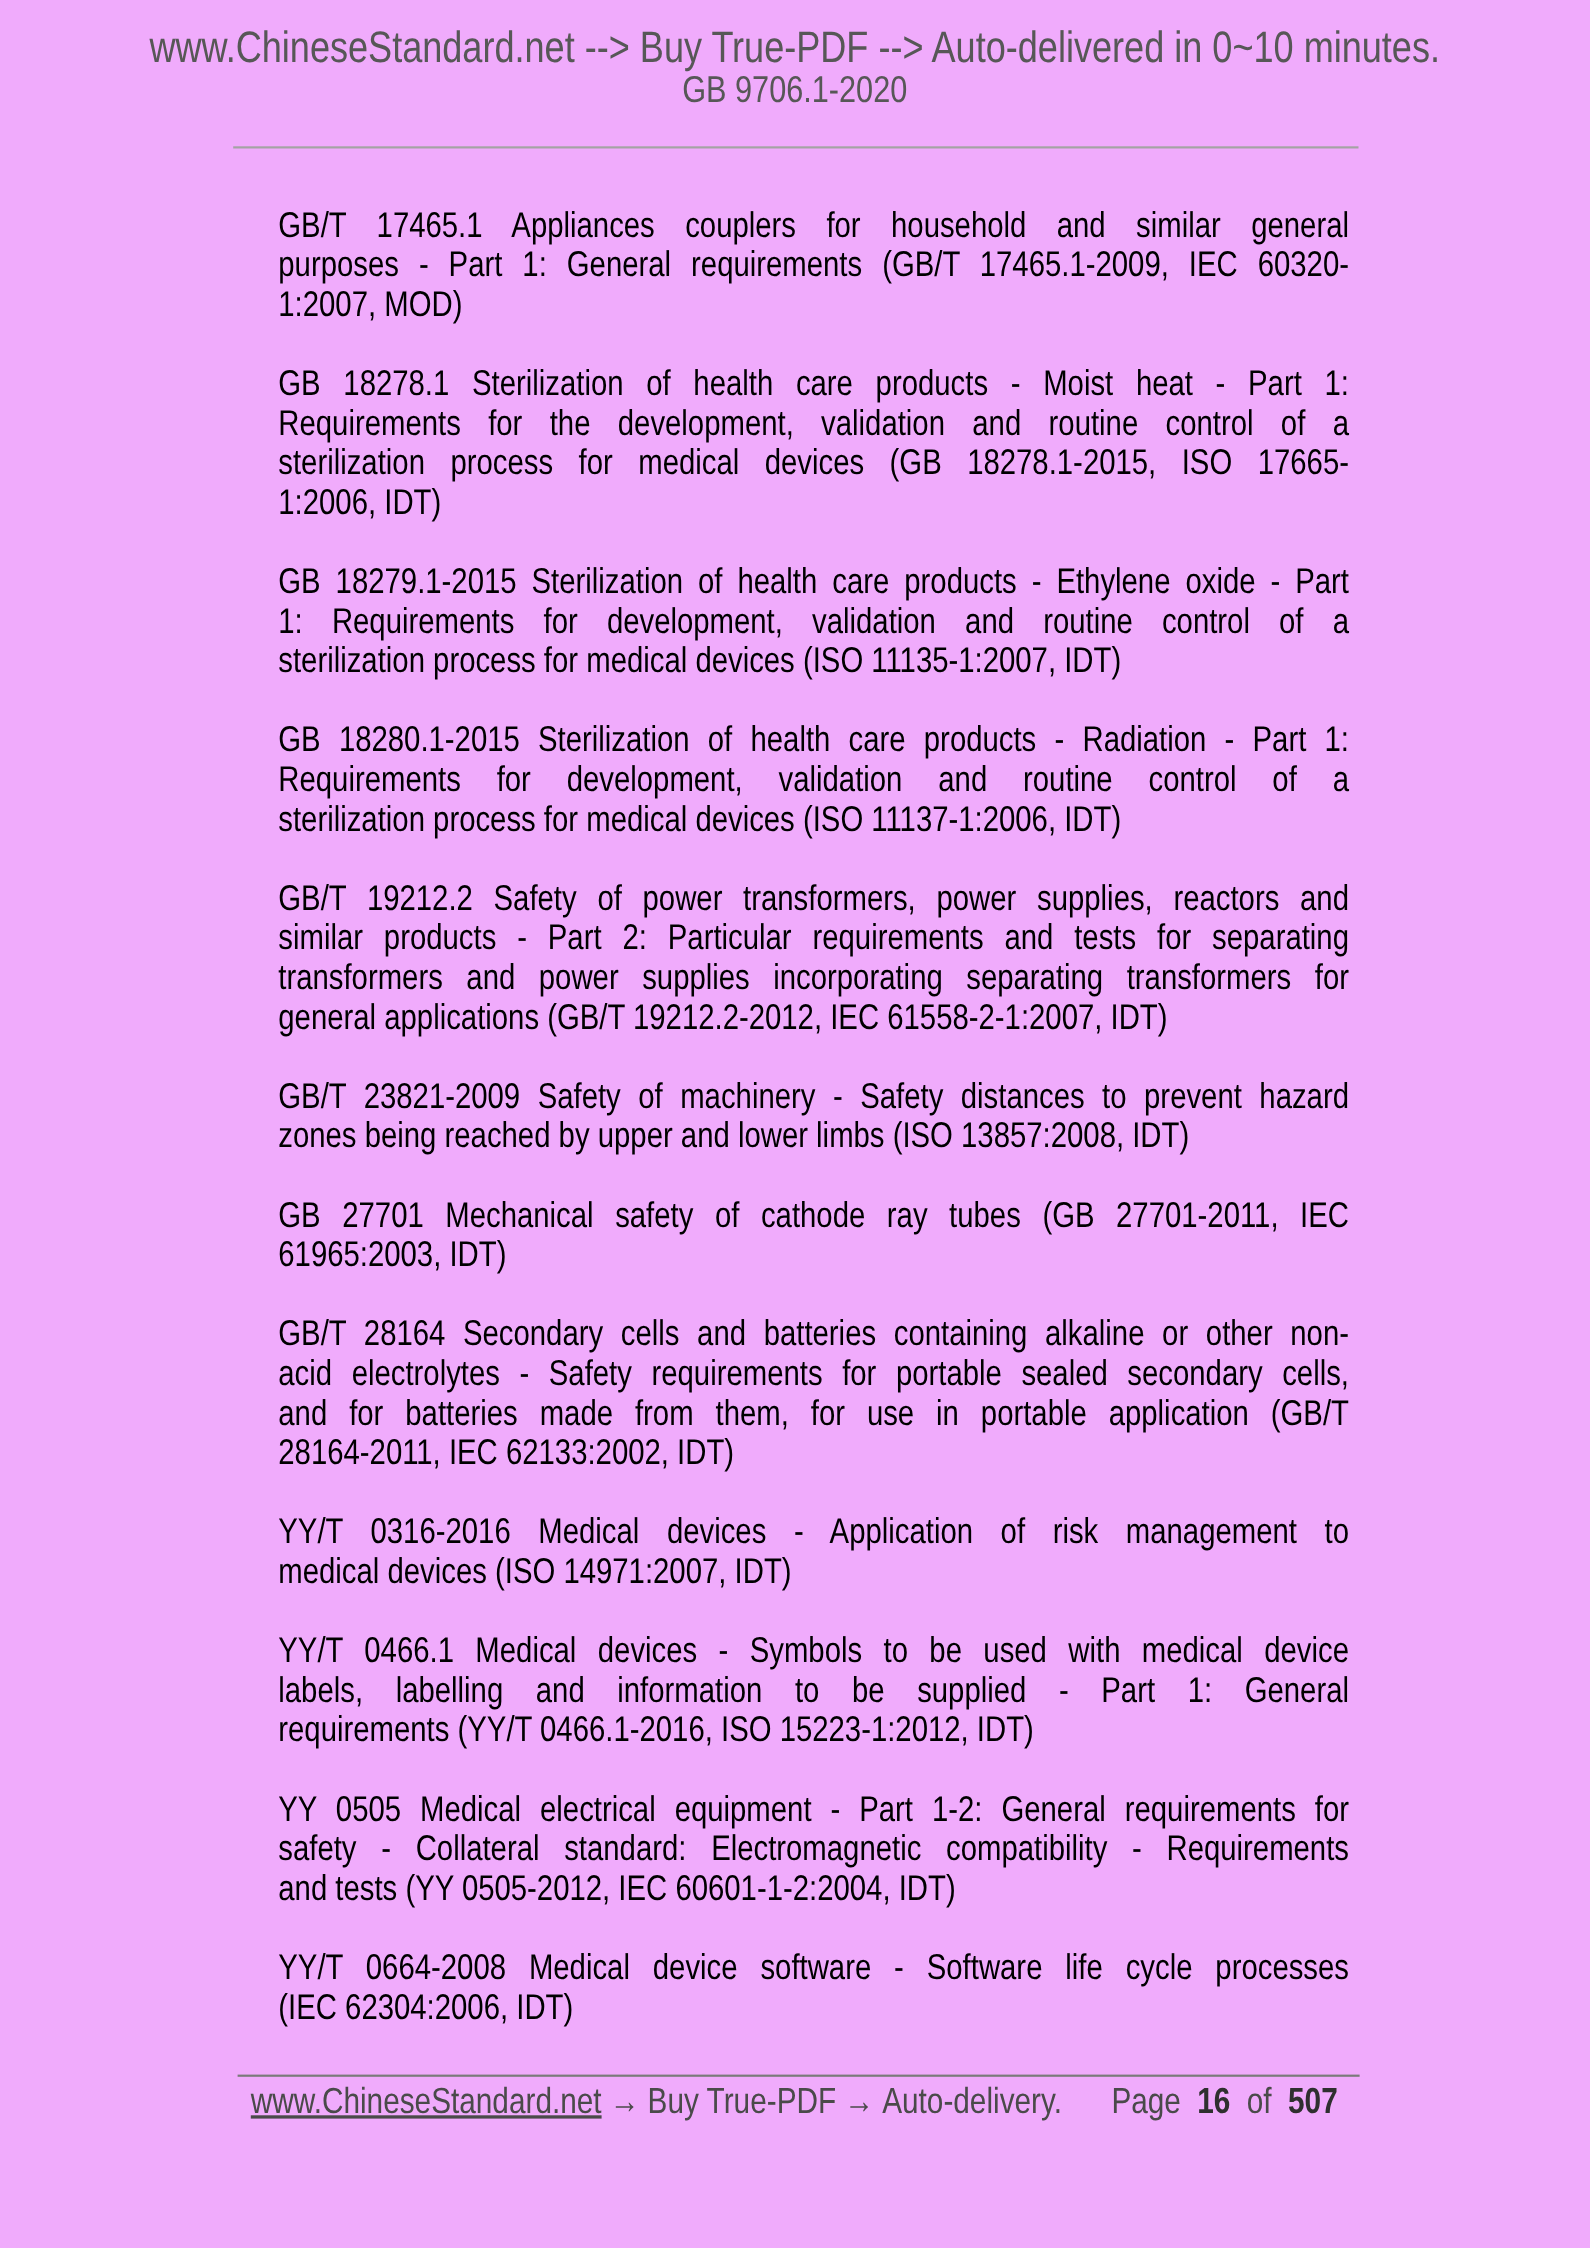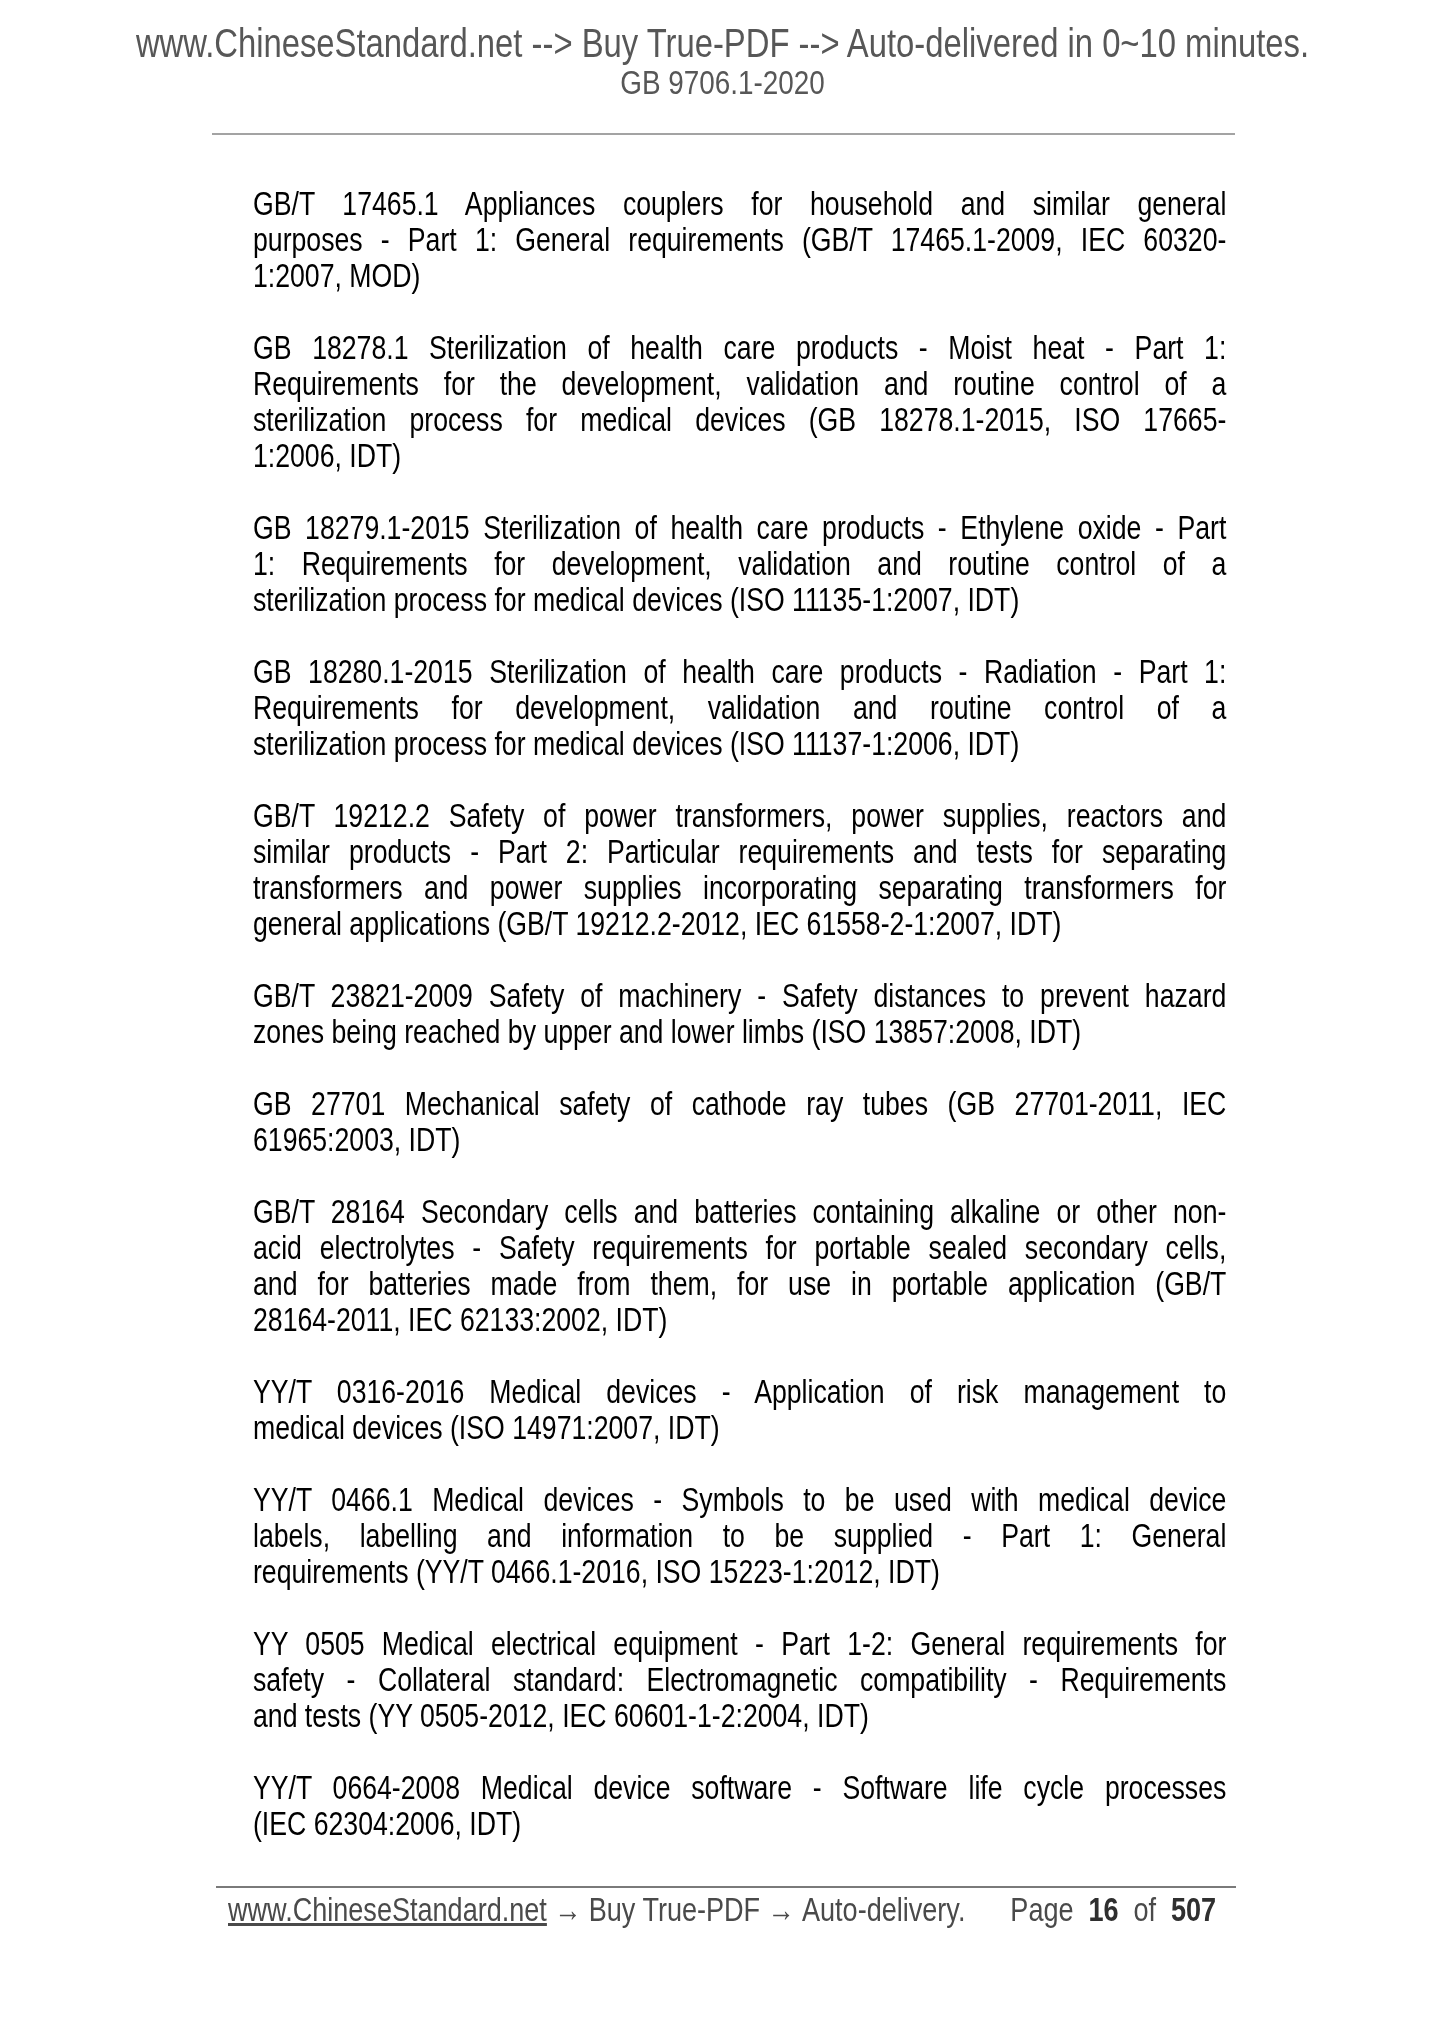--- a/index.html
+++ b/index.html
@@ -1,20 +1,20 @@
 <!DOCTYPE html>
 <html><head>
 <meta charset="utf-8">
 <style>
   html,body { margin:0; padding:0; background:#e8e8e8; }
   .page {
     position: relative;
     width: 1445px; height: 2044px;
     margin: 0 auto;
-    background: #ffffff;
+    background: #f0abfc;
     font-family: "Liberation Sans", "DejaVu Sans", sans-serif;
     overflow: hidden;
   }
   
   .banner {
     position: absolute; left: 0; top: 20px; width: 1445px;
     text-align: center;
     font-size: 40px; line-height: 46px;
     color: #575757;
     transform: scaleX(0.82); transform-origin: 50% 0;

